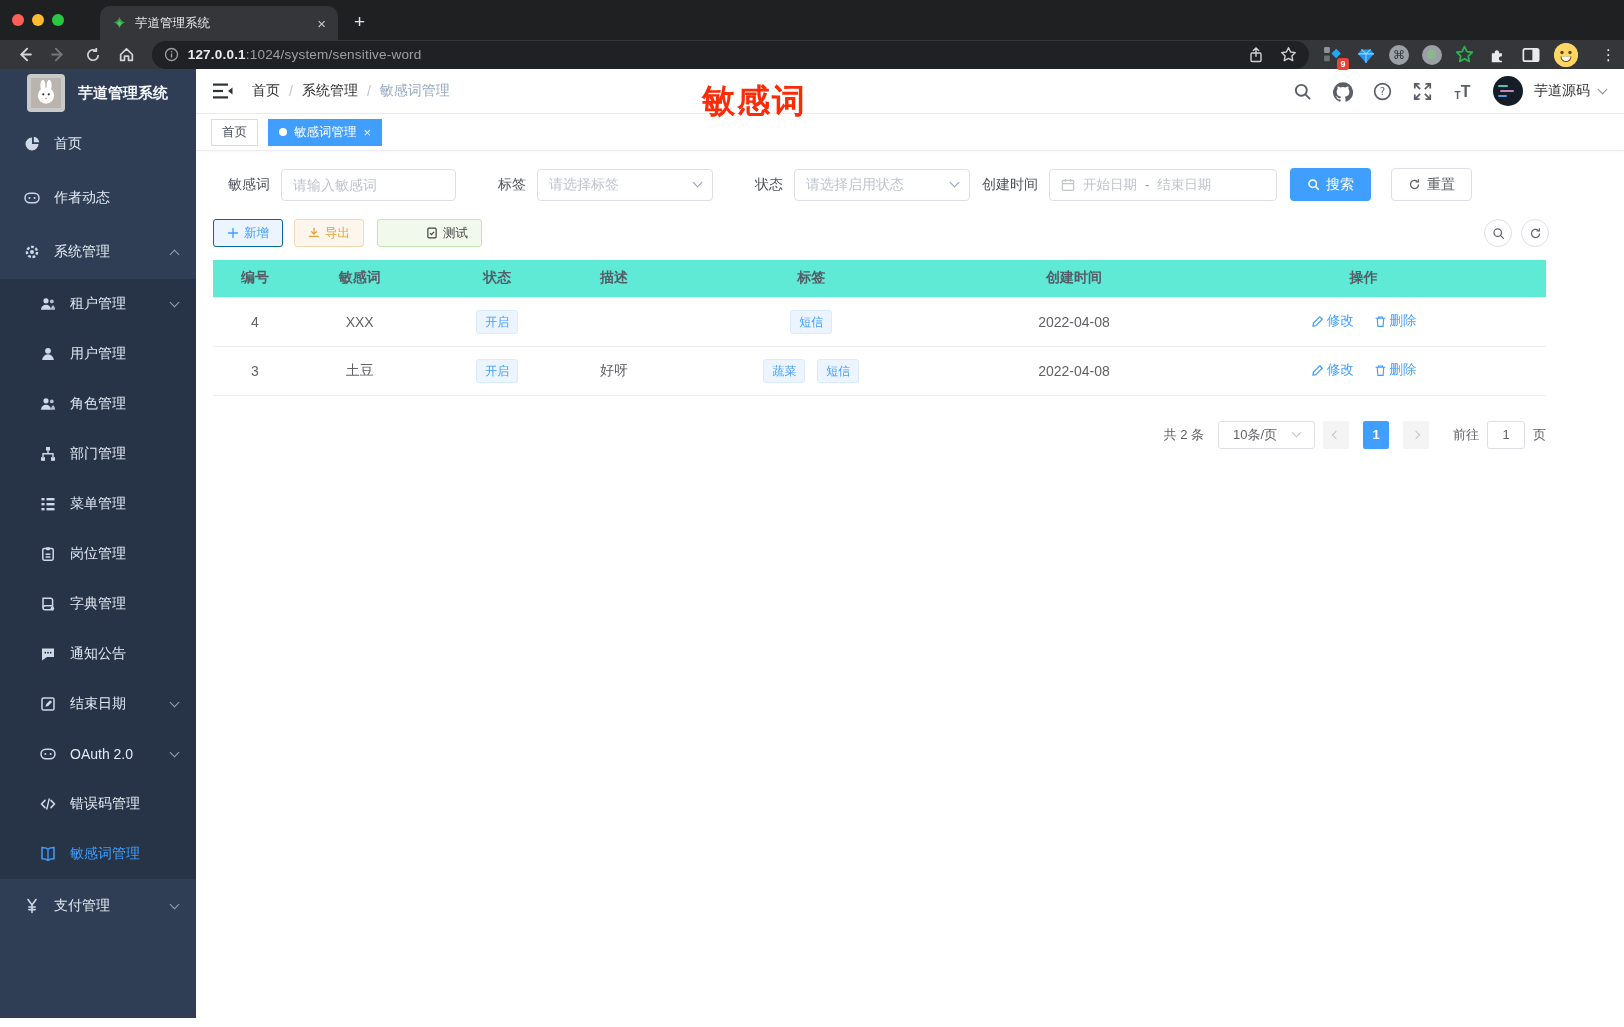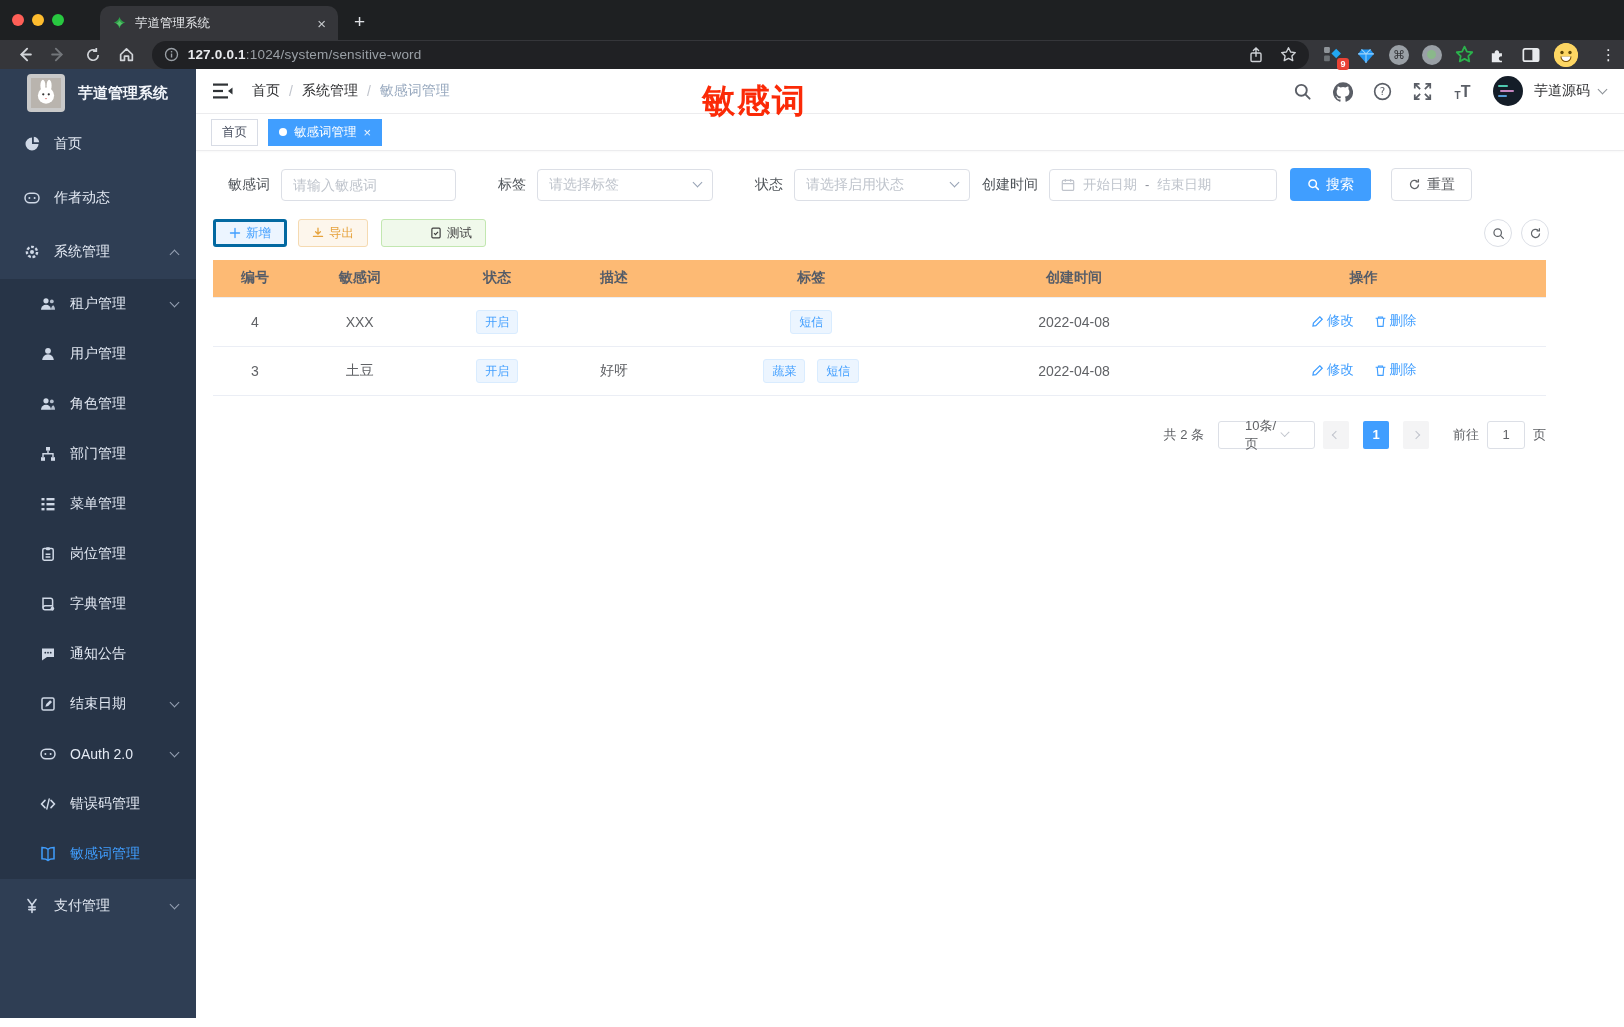--- a/index.html
+++ b/index.html
@@ -99,41 +99,41 @@
   .date-ctl .ph { font-size:13.5px; }
   .date-sep { color:#8a8f99; font-size:13px; }
   .btn { height:33px; border-radius:4px; font-size:14px; display:flex; align-items:center; gap:6px;
     padding:0 16px; border:1px solid transparent; cursor:default; }
   .btn-primary { background:#409eff; color:#fff; margin-left:13px; }
   .btn-default { background:#fff; color:#606266; border-color:#dcdfe6; margin-left:20px; }
 
   .ops-row { display:flex; align-items:center; margin-top:18px; }
   .btn-sm { height:28px; border-radius:3px; font-size:12.5px; display:flex; align-items:center; gap:5px;
     padding:0 13px; }
-  .plain-primary { background:#ecf5ff; border:3px solid #0369a1; color:#409eff; }
+  .plain-primary { background:#ecf5ff; border:1px solid #0369a1; color:#409eff; }
   .plain-warning { background:#fdf6ec; border:1px solid #f5dab1; color:#e6a23c; margin-left:11px; }
   .plain-success { background:#f0f9eb; border:1px solid #c2e7b0; color:#404040; margin-left:13px;padding-left:48px; }
   .circle-btns { margin-left:auto; display:flex; gap:9px; margin-right:4px; }
   .c-btn { width:28px; height:28px; border-radius:50%; border:1px solid #dcdfe6; background:#fff;
     color:#5f6368; display:flex; align-items:center; justify-content:center; }
 
   table.data { width:1333px; margin-top:13px; border-collapse:collapse; font-size:14px; color:#606266; }
-  table.data th { background:#fdba74; color:#555c68; font-weight:700; height:37px;
+  table.data th { background:#5eead4; color:#555c68; font-weight:700; height:37px;
     border-bottom:1px solid #ebeef5; font-size:14px; }
   table.data td { height:49px; border-bottom:1px solid #ebeef5; text-align:center; }
   .el-tag { display:inline-block; padding:2px 8px; font-size:12px; line-height:18px; color:#409eff;
     background:#ecf5ff; border:1px solid #d9ecff; border-radius:3px; margin:0 4px; }
   .op-link { color:#409eff; font-size:13.5px; display:inline-flex; align-items:center; gap:3px; margin:0 8px; }
   .op-link svg { width:13px; height:13px; }
 
   .pager { display:flex; align-items:center; justify-content:flex-end; margin-top:25px; width:1333px;
     font-size:13px; color:#606266; }
   .p-total { margin-right:14px; }
   .p-size { width:97px; height:28px; border:1px solid #dcdfe6; border-radius:3px; display:flex;
-    align-items:center; justify-content:space-between; padding:0 26px; color:#606266; }
+    align-items:center; justify-content:space-between; padding:0 14px; color:#606266; }
   .p-arrow { width:26px; height:28px; background:#f4f4f5; border-radius:2px; display:flex;
     align-items:center; justify-content:center; margin-left:8px; }
   .p-arrow .chev { border-color:#c0c4cc; margin:0; width:6px; height:6px; }
   .chev.left { transform:rotate(135deg); } .chev.right { transform:rotate(-45deg); }
   .p-page { min-width:26px; height:28px; background:#409eff; color:#fff; border-radius:2px;
     display:flex; align-items:center; justify-content:center; margin-left:14px; font-weight:700; }
   .p-next { margin-left:14px; }
   .p-goto { margin-left:24px; display:flex; align-items:center; gap:8px; }
   .p-goto input { width:38px; height:28px; border:1px solid #dcdfe6; border-radius:3px; text-align:center;
     font-size:13px; color:#606266; outline:none; font-family:inherit; }

